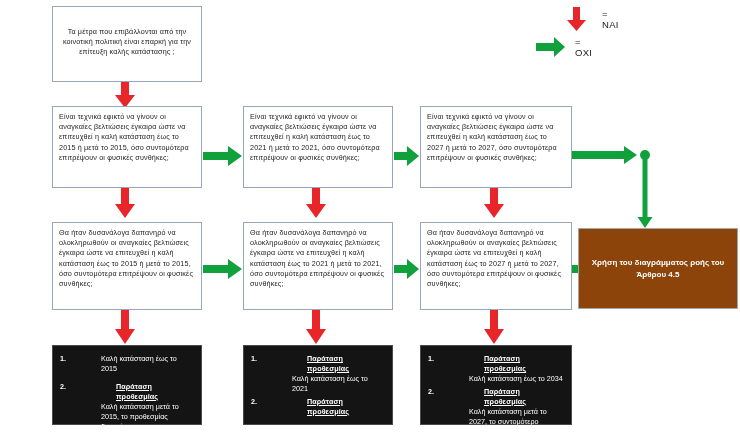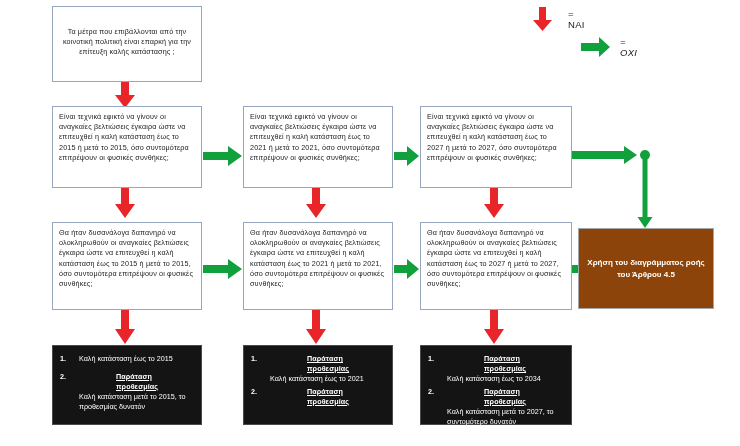--- a/index.html
+++ b/index.html
@@ -58,21 +58,21 @@
     color: #ffffff;
   }
   .btext { flex: 1 1 auto; }
   .bhead {
     font-weight: bold;
     text-decoration: underline;
     display: block;
     letter-spacing: 0.1px;
     margin-left: 37px;
   }
-  .bbody { display: block; }
+  .bbody { display: block; margin-left: 22px; }
 
   
   .brownbox {
     position: absolute;
     background: #8c440a;
     border: 1px solid #a6a6a6;
     box-sizing: border-box;
     color: #ffffff;
     font-weight: bold;
     font-size: 8px;
@@ -106,29 +106,29 @@
     margin-left: 6px;
     letter-spacing: 0.3px;
   }
 </style>
 </head>
 <body>
 
 <div id="canvas">
 
   <div class="legend">
-    <div class="legend-row" style="left:528px; top:6px;">
+    <div class="legend-row" style="left:562px; top:6px;">
       <span class="legend-glyph">
         <svg width="34" height="26" viewBox="0 0 34 26">
           <path d="M11 1 h7 v13 h6 l-9.5 11 l-9.5 -11 h6 z" fill="#e8262a"></path>
         </svg>
       </span>
       <span class="legend-label">= ΝΑΙ</span>
     </div>
-    <div class="legend-row" style="left:580px; top:34px;font-style:italic;">
+    <div class="legend-row" style="left:535px; top:34px;">
       <span class="legend-glyph">
         <svg width="34" height="26" viewBox="0 0 34 26">
           <path d="M1 9 h18 v-6 l11 10 l-11 10 v-6 h-18 z" fill="#10a03c"></path>
         </svg>
       </span>
       <span class="legend-label">= ΟΧΙ</span>
     </div>
   </div>
 
   <div class="qbox center" style="left:52px; top:6px; width:150px; height:76px;">
@@ -212,21 +212,21 @@
       <path d="M0 7 h13 v-6 l12 10 l-12 10 v-6 h-13 z" fill="#10a03c"></path>
     </svg>
   </div>
 
   <div class="arrow" style="left:572px; top:258px;">
     <svg width="20" height="22" viewBox="0 0 20 22">
       <path d="M0 7 h8 v-6 l11 10 l-11 10 v-6 h-8 z" fill="#10a03c"></path>
     </svg>
   </div>
 
-  <div class="brownbox" style="left:578px; top:228px; width:136px; height:81px;">
+  <div class="brownbox" style="left:578px; top:228px; width:160px; height:81px;">
     <span>Χρήση του διαγράμματος ροής του Άρθρου 4.5</span>
   </div>
 
   <div class="arrow" style="left:112px; top:310px;">
     <svg width="26" height="34" viewBox="0 0 26 34">
       <path d="M9 0 h8 v19 h6 l-10 15 l-10 -15 h6 z" fill="#e8262a"></path>
     </svg>
   </div>
   <div class="arrow" style="left:303px; top:310px;">
     <svg width="26" height="34" viewBox="0 0 26 34">

